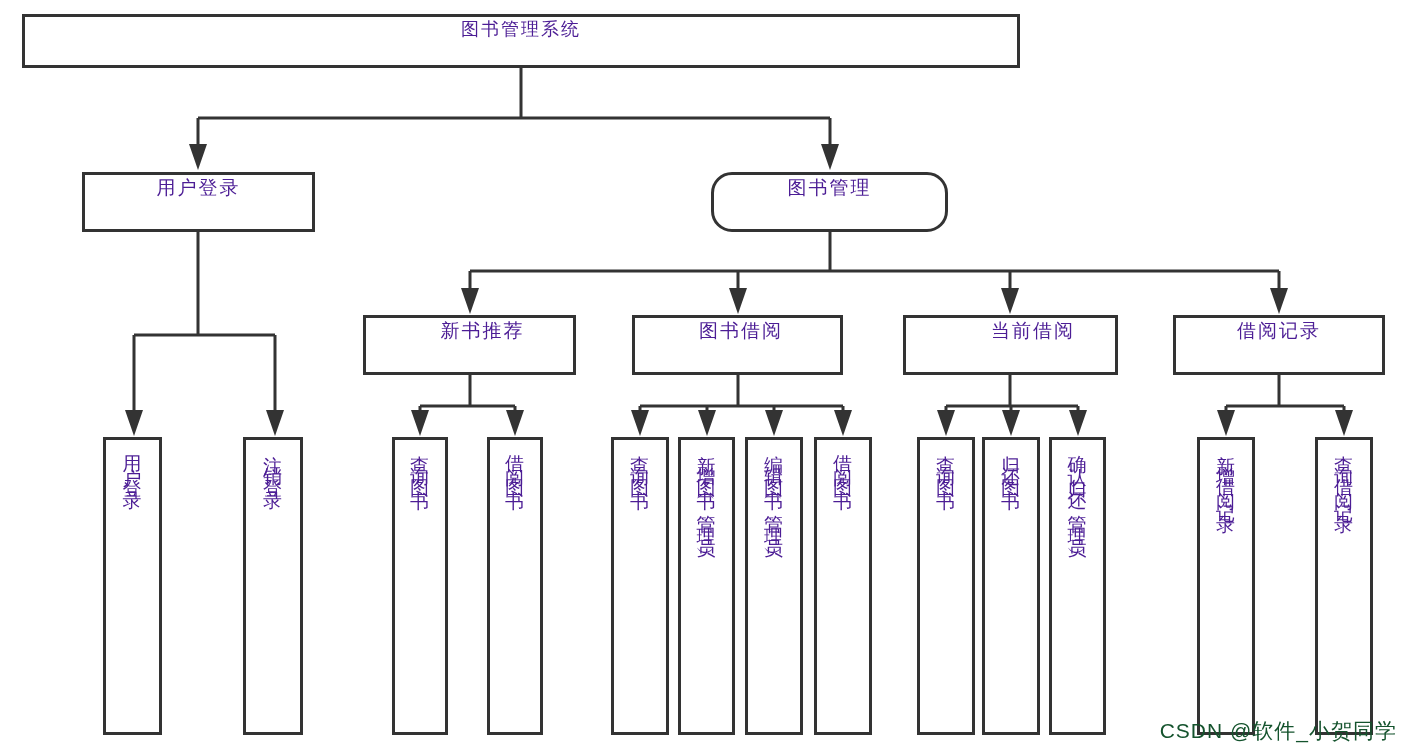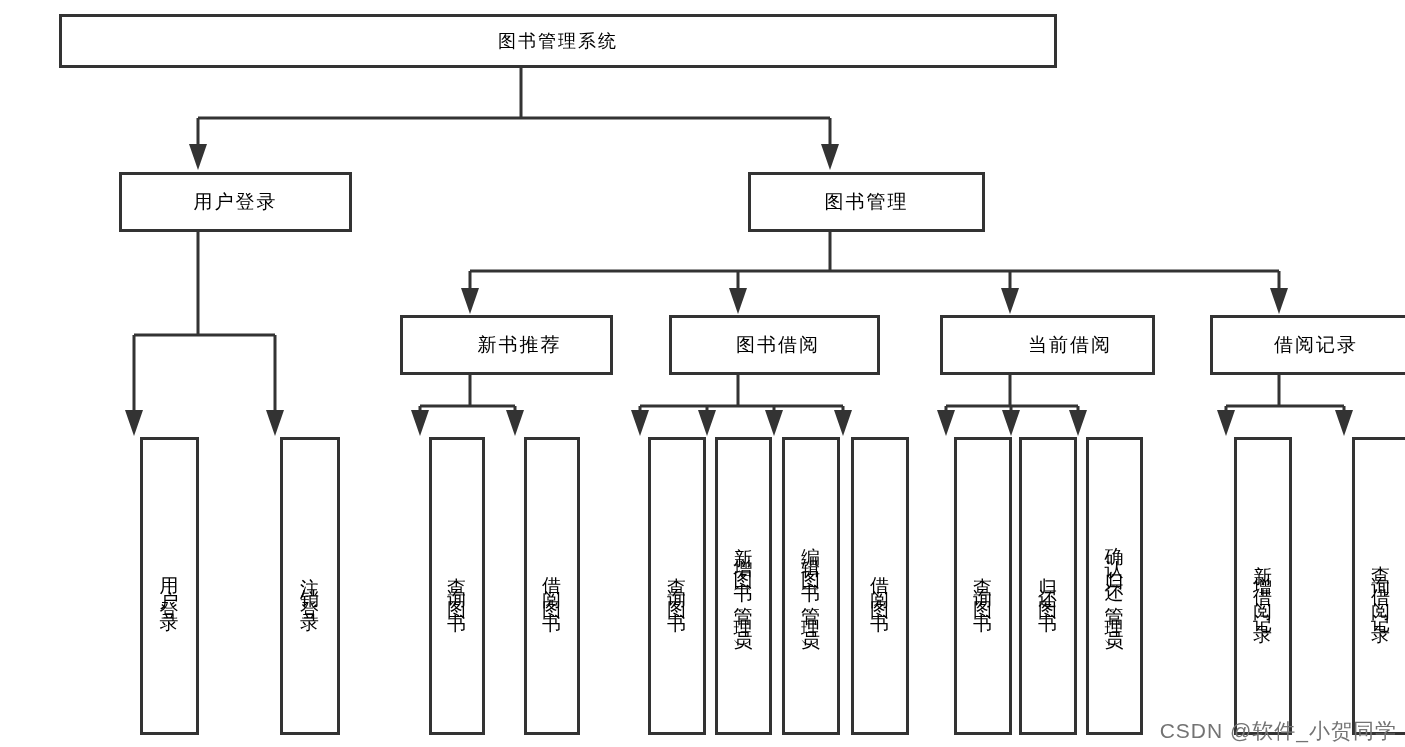--- a/index.html
+++ b/index.html
@@ -16,44 +16,42 @@
     left: 0; top: 0;
     width: 1405px; height: 747px;
     pointer-events: none;
   }
   .node {
     position: absolute;
     box-sizing: border-box;
     border: 3px solid #333333;
     background: #ffffff;
     display: flex;
-    align-items: center;
     justify-content: center;
-    color: #000000;
-    margin-left: 37px;
+    color: #4c1d95;
   }
   .node.hlabel span {
     font-size: 19px;
     letter-spacing: 2px;
     white-space: nowrap;
   }
   .node.root span { font-size: 18px; }
   .node.leaf span {
     writing-mode: vertical-lr;
     text-orientation: mixed;
     font-size: 19px;
     letter-spacing: 12px;
     line-height: 1;
   }
   .watermark {
     position: absolute;
     right: 8px;
     bottom: 2px;
     font-size: 21px;
-    color: #737373;
+    color: #14532d;
     letter-spacing: 1px;
     white-space: nowrap;
   }
 </style>
 </head>
 <body>
 
 <div class="stage">
 
   <svg class="connectors" viewBox="0 0 1405 747" xmlns="http://www.w3.org/2000/svg">
@@ -88,21 +86,21 @@
     </g>
   </svg>
 
   <div class="node root hlabel" style="left:22px;top:14px;width:998px;height:54px;">
     <span>图书管理系统</span>
   </div>
 
   <div class="node hlabel" style="left:82px;top:172px;width:233px;height:60px;">
     <span>用户登录</span>
   </div>
-  <div class="node hlabel" style="left:711px;top:172px;width:237px;height:60px;">
+  <div class="node hlabel" style="left:711px;top:172px;width:237px;height:60px;border-radius:21px;">
     <span>图书管理</span>
   </div>
 
   <div class="node hlabel" style="left:363px;top:315px;width:213px;height:60px;padding-left:26px;">
     <span>新书推荐</span>
   </div>
   <div class="node hlabel" style="left:632px;top:315px;width:211px;height:60px;padding-left:7px;">
     <span>图书借阅</span>
   </div>
   <div class="node hlabel" style="left:903px;top:315px;width:215px;height:60px;padding-left:45px;">

